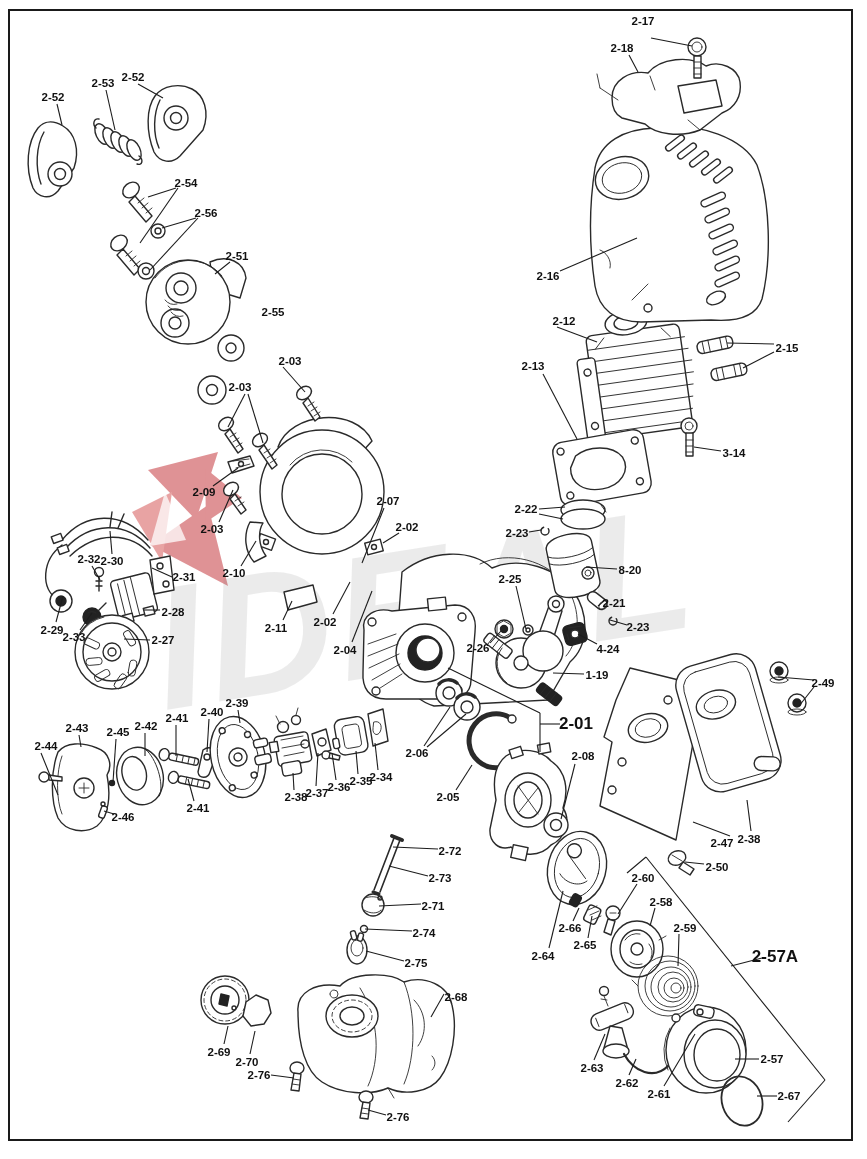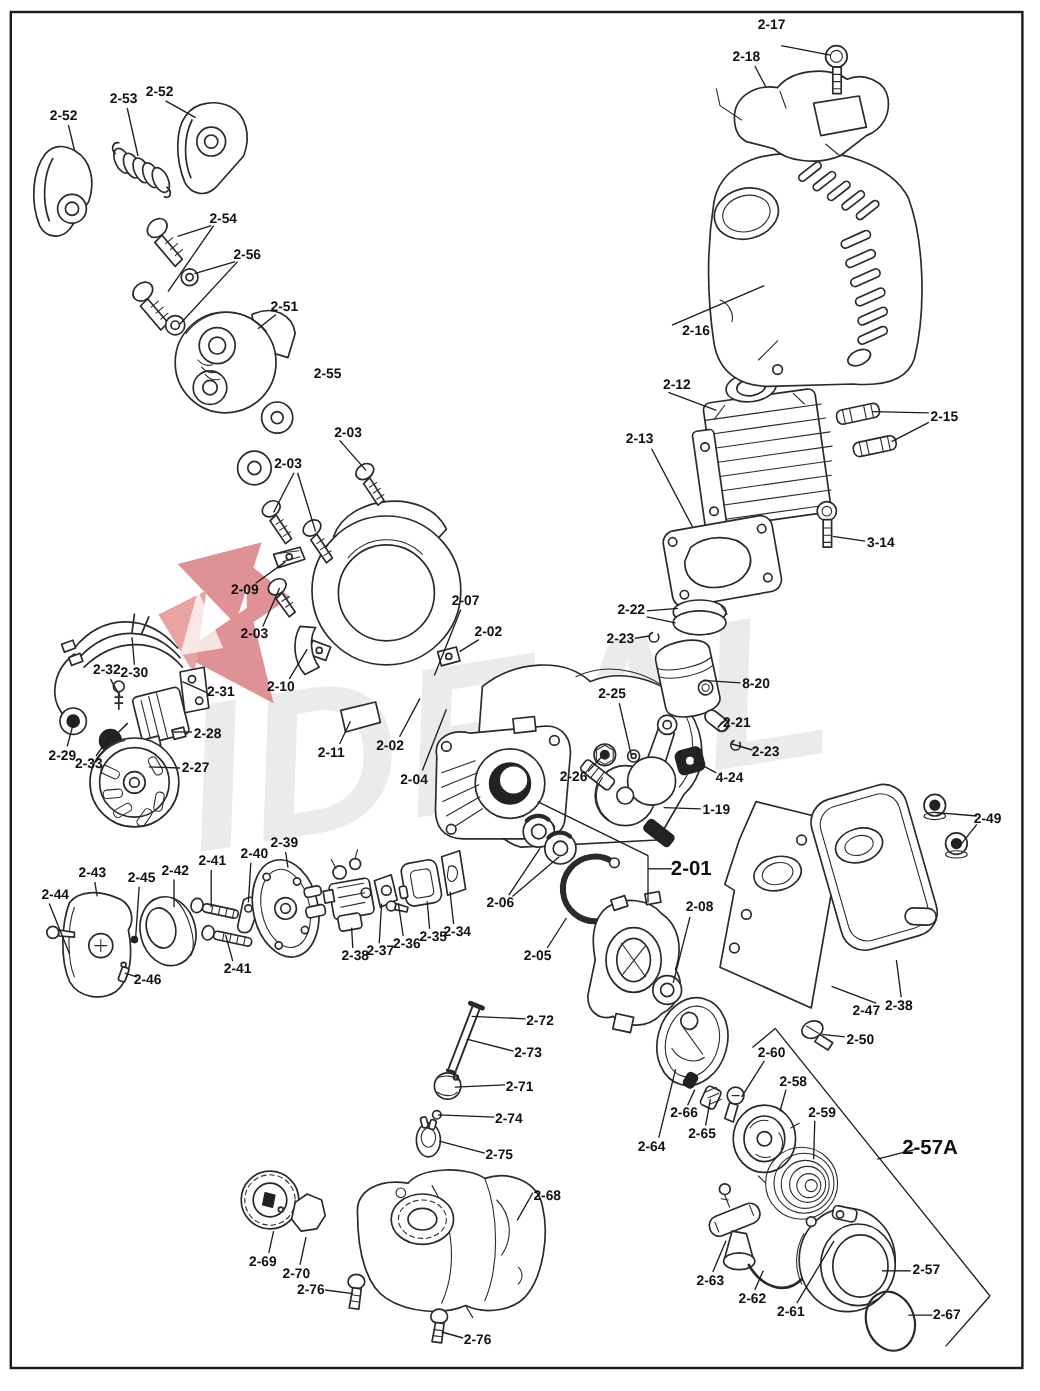--- a/index.html
+++ b/index.html
@@ -674,21 +674,21 @@
       <div class="lbl" style="left: 173px; top: 612px;">2-28</div>
       <div class="lbl" style="left: 52px; top: 630px;">2-29</div>
       <div class="lbl" style="left: 74px; top: 637px;">2-33</div>
       <div class="lbl" style="left: 163px; top: 640px;">2-27</div>
       <div class="lbl" style="left: 388px; top: 501px;">2-07</div>
       <div class="lbl" style="left: 407px; top: 527px;">2-02</div>
       <div class="lbl" style="left: 325px; top: 622px;">2-02</div>
       <div class="lbl" style="left: 345px; top: 650px;">2-04</div>
       <div class="lbl" style="left: 643px; top: 21px;">2-17</div>
       <div class="lbl" style="left: 622px; top: 48px;">2-18</div>
-      <div class="lbl" style="left: 580px; top: 276px; text-align: center;">2-16</div>
+      <div class="lbl" style="left: 548px; top: 276px; text-align: center;">2-16</div>
       <div class="lbl" style="left: 545px; top: 321px; margin-left: 19px;">2-12</div>
       <div class="lbl" style="left: 533px; top: 366px;">2-13</div>
       <div class="lbl" style="left: 787px; top: 348px;">2-15</div>
       <div class="lbl" style="left: 734px; top: 453px;">3-14</div>
       <div class="lbl" style="left: 526px; top: 509px;">2-22</div>
       <div class="lbl" style="left: 517px; top: 533px;">2-23</div>
       <div class="lbl" style="left: 630px; top: 570px;">8-20</div>
       <div class="lbl" style="left: 510px; top: 579px;">2-25</div>
       <div class="lbl" style="left: 614px; top: 603px;">2-21</div>
       <div class="lbl" style="left: 638px; top: 627px;">2-23</div>

